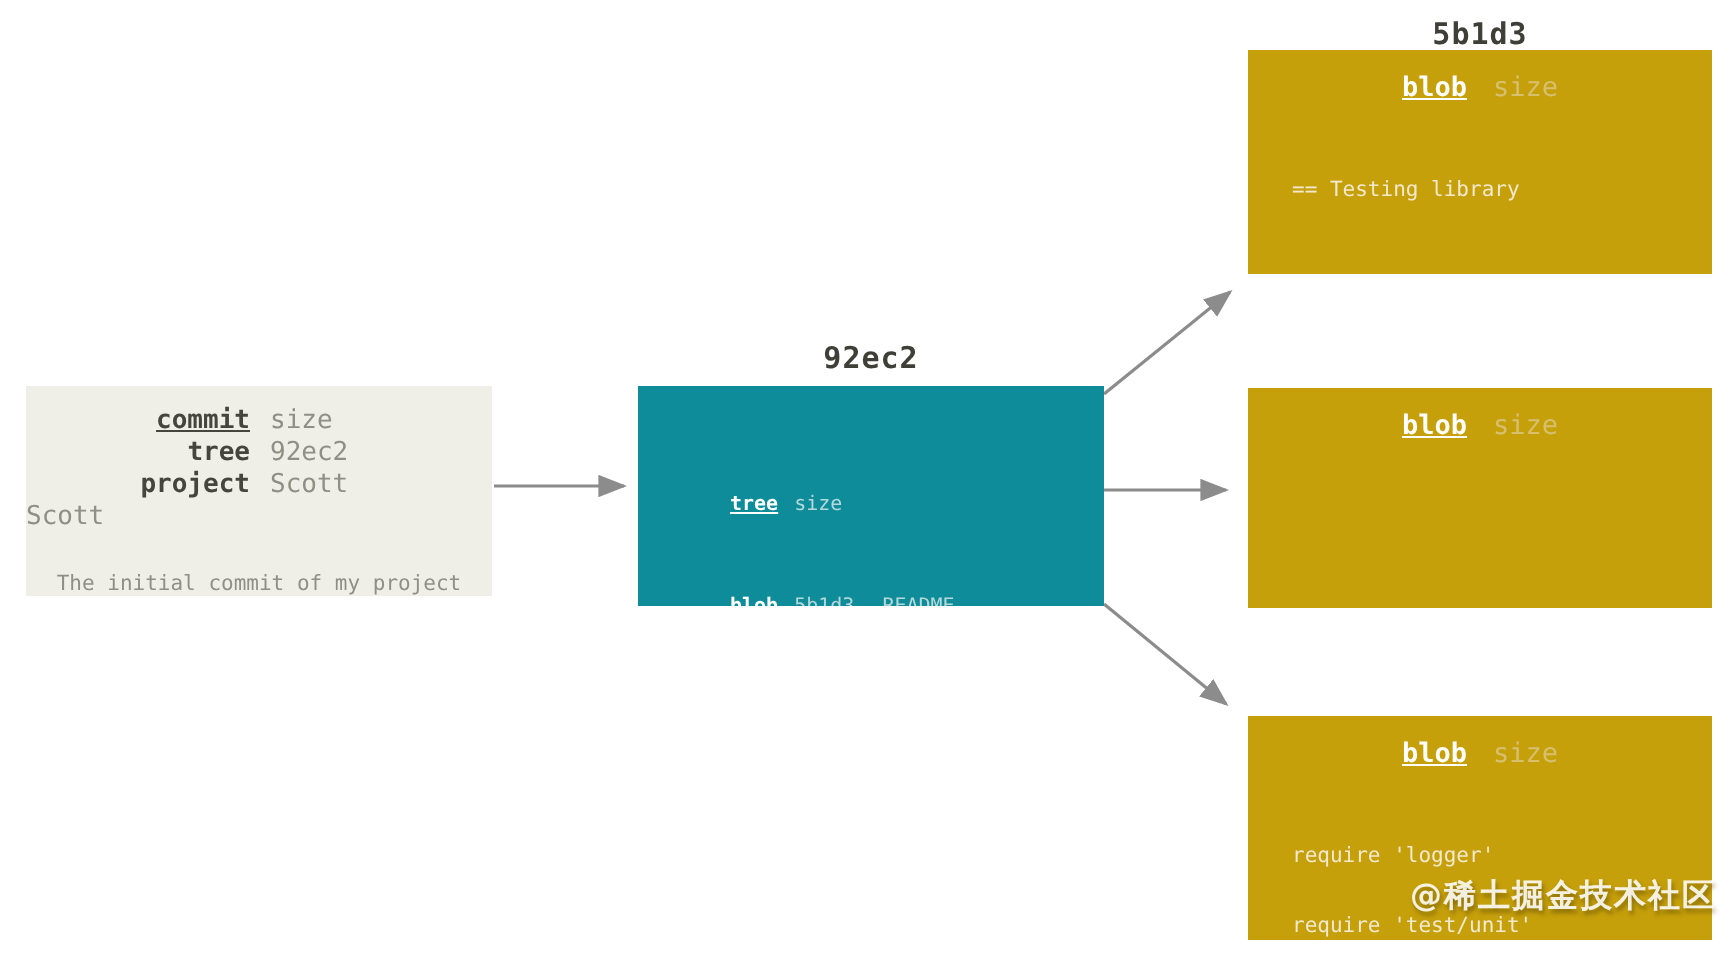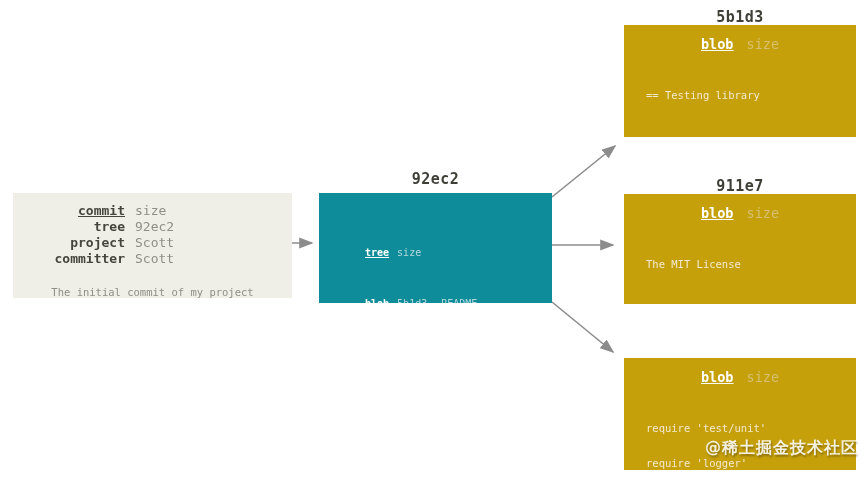--- a/index.html
+++ b/index.html
@@ -65,29 +65,28 @@
       <marker id="ah" markerWidth="9" markerHeight="7" refX="8" refY="3.5" orient="auto">
         <path class="ah" d="M0,0 L9,3.5 L0,7 Z"></path>
       </marker>
     </defs>
     <path class="arrow" marker-end="url(#ah)" d="M247,243 L312,243"></path>
     <path class="arrow" marker-end="url(#ah)" d="M552,197 L615,146"></path>
     <path class="arrow" marker-end="url(#ah)" d="M552,245 L613,245"></path>
     <path class="arrow" marker-end="url(#ah)" d="M552,302 L613,352"></path>
   </svg>
 
-  <div class="box commit-box" style="left:13px;top:193px;width:279px;height:105px;">
+  <div class="box commit-box" style="left:13px;top:193px;width:233px;height:105px;">
     <div class="kv">
       <span class="k u">commit</span>
       <span class="v">size</span>
       <span class="k">tree</span>
       <span class="v">92ec2</span>
       <span class="k">project</span>
       <span class="v">Scott</span>
-      <span class="k">committer</span>
       <span class="v">Scott</span>
     </div>
     <div class="commit-msg">The initial commit of my project</div>
   </div>
 
   <div class="node-title" style="left:319px;top:170px;width:233px;">92ec2</div>
   <div class="box tree-box" style="left:319px;top:193px;width:233px;height:110px;">
     <div class="tree-lines">
       <div><span class="t u">tree</span><span class="sp8"></span><span class="s">size</span></div>
       <div><span class="t">blob</span><span class="sp8"></span><span class="s">5b1d3</span><span class="sp14"></span><span class="s">README</span></div>
@@ -103,45 +102,43 @@
       <span class="s">size</span>
     </div>
     <div class="blob-body">
       <div class="bline">== Testing library</div>
       <div class="bline"></div>
       
       
     </div>
   </div>
 
-  <div class="node-title" style="left:624px;top:177px;width:232px;">911e7</div>
   <div class="box blob-box" style="left:624px;top:194px;width:232px;height:110px;">
     <div class="blob-head">
       <span class="t">blob</span>
       <span class="s">size</span>
     </div>
     <div class="blob-body">
-      <div class="bline">The MIT License</div>
       <div class="bline"></div>
       
       
       
       
     </div>
   </div>
 
   <div class="node-title" style="left:624px;top:338px;width:232px;margin-top:40px;">cba0a</div>
   <div class="box blob-box" style="left:624px;top:358px;width:232px;height:112px;">
     <div class="blob-head">
       <span class="t">blob</span>
       <span class="s">size</span>
     </div>
     <div class="blob-body">
+      <div class="bline">require 'logger'</div>
       <div class="bline">require 'test/unit'</div>
-      <div class="bline">require 'logger'</div>
       
       
       
     </div>
   </div>
 
   <div class="watermark">@稀土掘金技术社区</div>
 
 </div>
 

